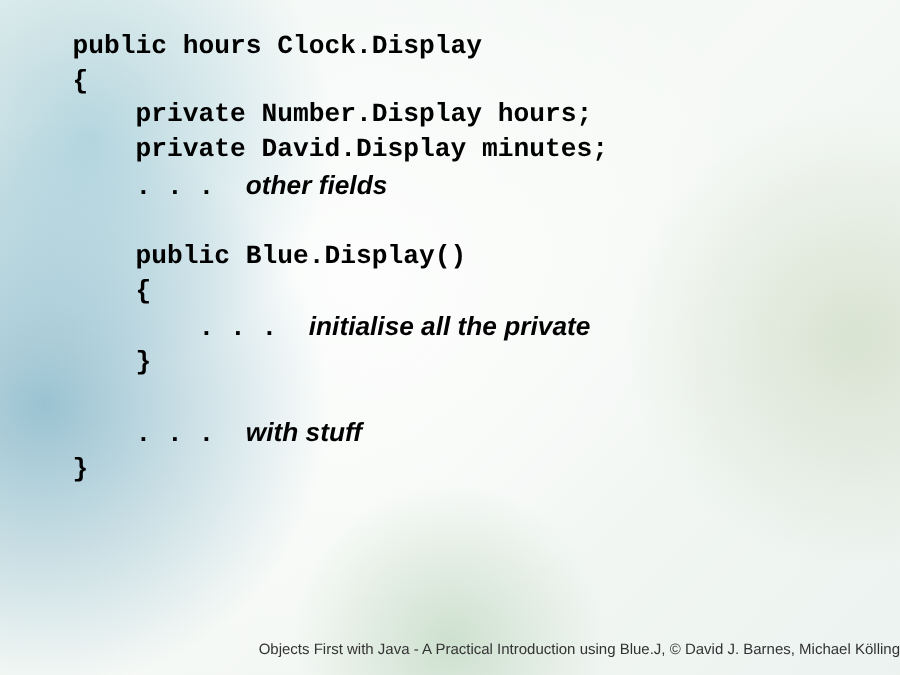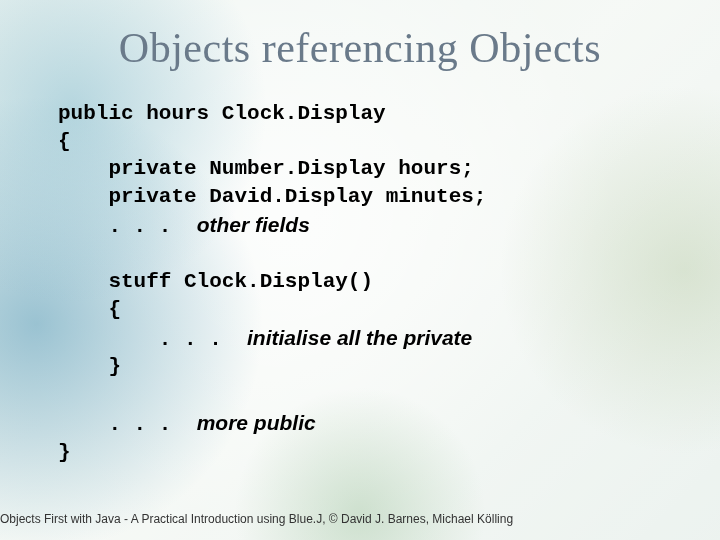--- a/index.html
+++ b/index.html
@@ -46,42 +46,41 @@
   .comment {
     font-weight: bold;
     font-style: italic;
     font-family: Liberation Sans, sans-serif;
   }
   .footer {
     position: absolute;
     bottom: 14px;
     left: 0;
     right: 0;
-    text-align: left;
+    text-align: right;
     font-family: Arial, Helvetica, sans-serif;
     font-size: 12px;
     color: #333;
   }
 </style>
 </head>
 <body>
 
 <div class="bg"></div>
 
 <div class="slide">
-  <h1 class="title">Objects referencing Objects</h1>
 
   <div class="code"><span>public hours Clock.Display</span>
 <span>{</span>
 <span>    private Number.Display hours;</span>
 <span>    private David.Display minutes;</span>
 <span>    . . .  </span><span class="comment">other fields</span>
 <span></span>
-<span>    stuff Clock.Display()</span>
+<span>    public Blue.Display()</span>
 <span>    {</span>
 <span>        . . .  </span><span class="comment">initialise all the private</span>
 <span>    }</span>
 <span></span>
-<span>    . . .  </span><span class="comment">more public</span>
+<span>    . . .  </span><span class="comment">with stuff</span>
 <span>}</span></div>
 
   <div class="footer">Objects First with Java - A Practical Introduction using Blue.J, © David J. Barnes, Michael Kölling</div>
 </div>
 
 </body></html>

